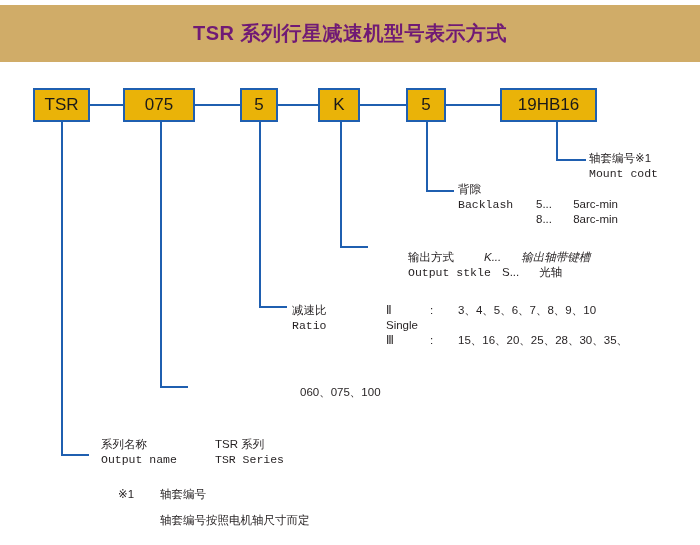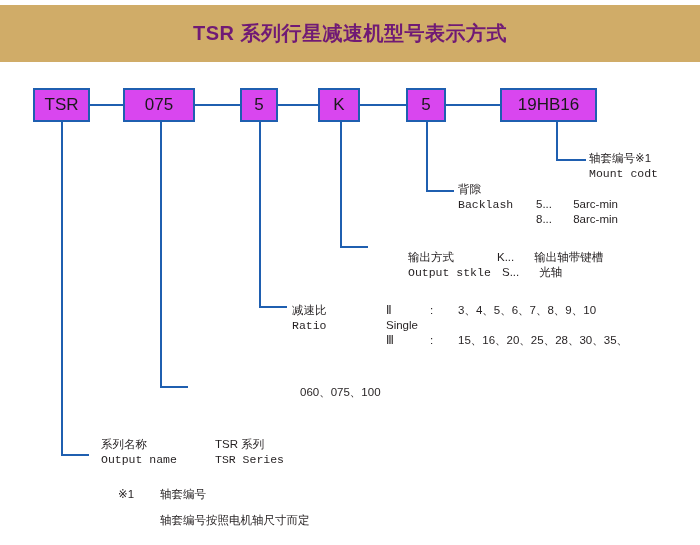--- a/index.html
+++ b/index.html
@@ -38,21 +38,21 @@
     font-weight: bold;
     letter-spacing: 0.5px;
     white-space: nowrap;
   }
 
   
   .code-box {
     position: absolute;
     box-sizing: border-box;
     border: 2px solid #1f5fb0;
-    background: #d946ef;
+    background: #eab308;
     display: flex;
     align-items: center;
     justify-content: center;
     font-size: 17px;
     color: #1a1a1a;
     height: 34px;
     top: 88px;
   }
 
   
@@ -182,21 +182,21 @@
     <span class="opt-code">8...</span>
     <span>8arc-min</span>
   </div>
 
   <div class="lead-v" style="left:340px; top:122px; height:126px;"></div>
   <div class="lead-h" style="left:340px; top:246px; width:28px;"></div>
   <div class="callout" style="left:372px; top:250px;margin-left:36px;">
     <span class="cn">输出方式</span>
     <span class="en">Output stkle</span>
   </div>
-  <div class="opt-row" style="left:497px; top:250px;">
+  <div class="opt-row" style="left:484px; top:250px;font-style:italic;">
     <span class="opt-code">K...</span>
     <span>输出轴带键槽</span>
   </div>
   <div class="opt-row" style="left:502px; top:265px;">
     <span class="opt-code">S...</span>
     <span>光轴</span>
   </div>
 
   <div class="lead-v" style="left:259px; top:122px; height:186px;"></div>
   <div class="lead-h" style="left:259px; top:306px; width:28px;"></div>

